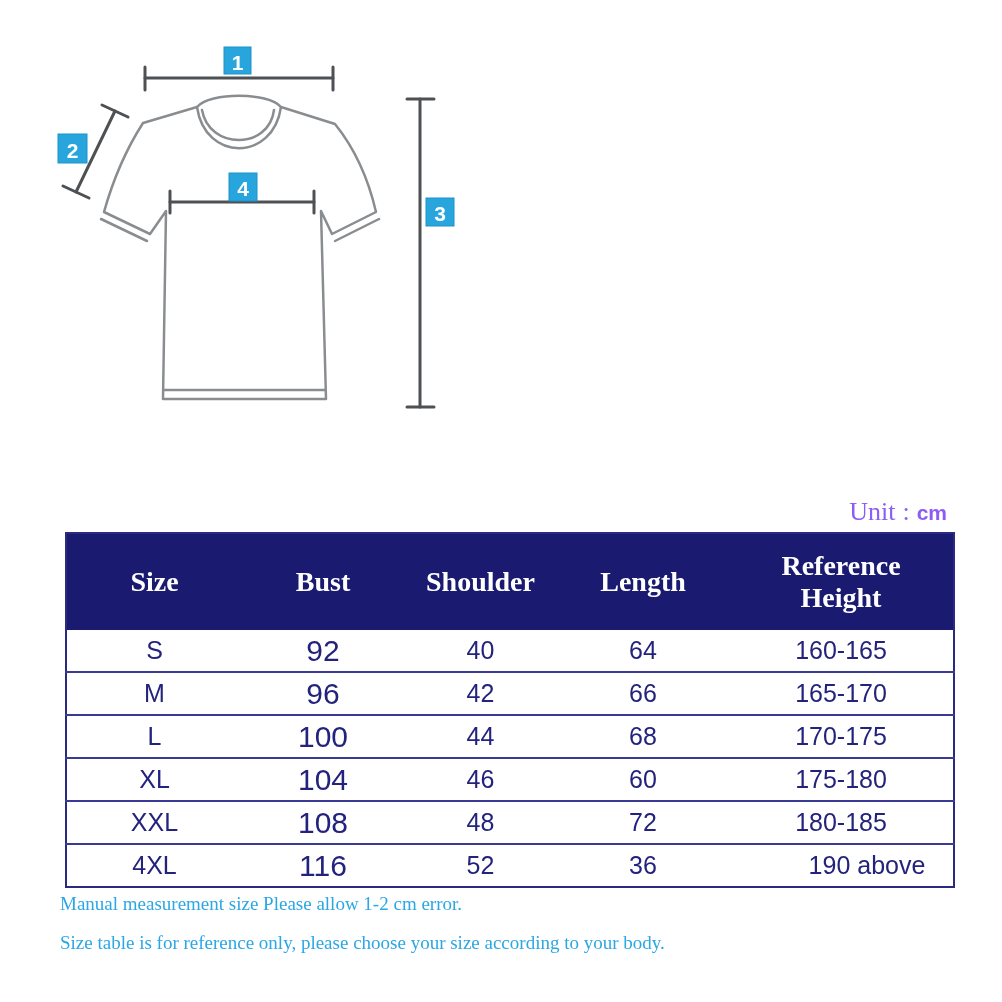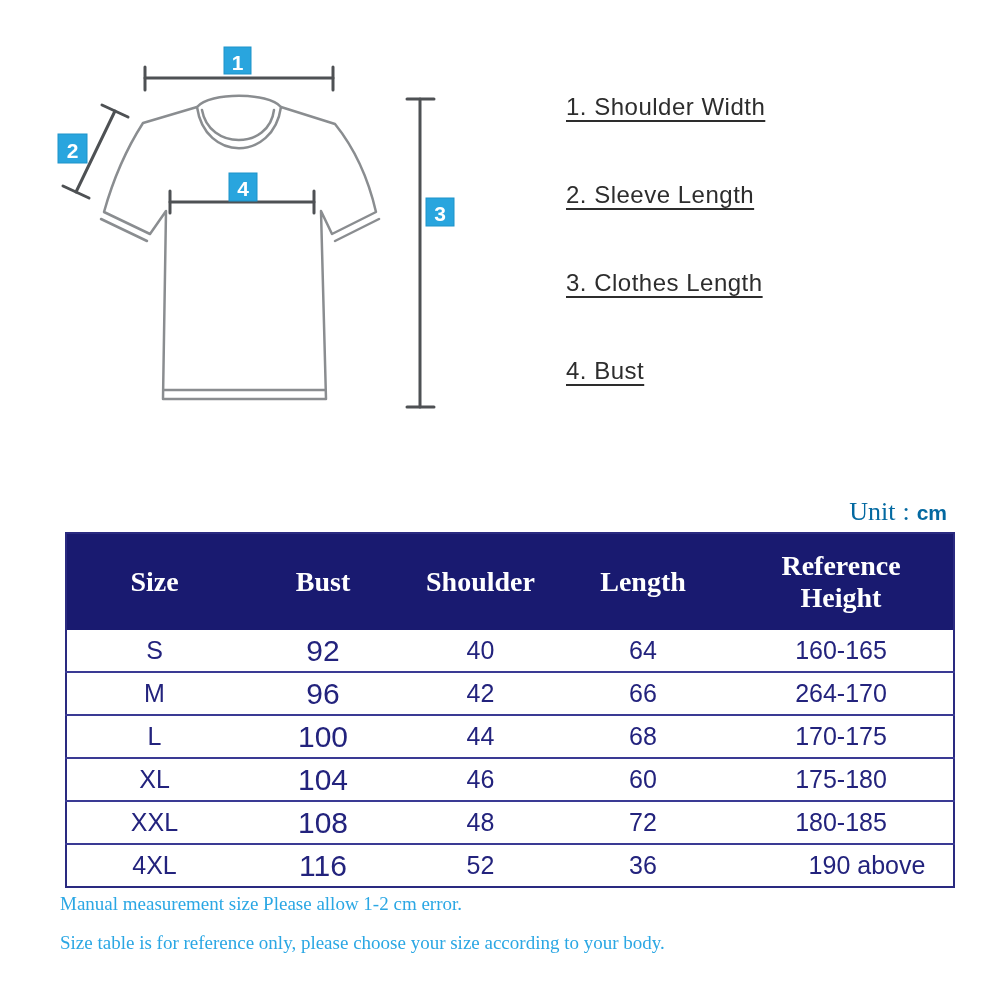--- a/index.html
+++ b/index.html
@@ -34,21 +34,21 @@
     text-underline-offset: 5px;
     text-decoration-thickness: 2px;
   }
 
   
   .unit {
     position: absolute;
     top: 497px; right: 55px;
     font-family: "Liberation Serif", serif;
     font-size: 26px;
-    color: #0369a1;
+    color: #8b5cf6;
     white-space: nowrap;
   }
   .unit .sep { margin: 0 7px; }
   .unit .val {
     font-family: "Liberation Sans", sans-serif;
     font-size: 21px;
     font-weight: 600;
   }
 
   
@@ -162,26 +162,20 @@
         <rect x="426" y="198" width="28" height="28" fill="#29a5de" stroke="#1e93c9" stroke-width="1"></rect>
         <text x="440" y="213.5" fill="#ffffff">3</text>
       </g>
       <g>
         <rect x="229" y="173" width="28" height="28" fill="#29a5de" stroke="#1e93c9" stroke-width="1"></rect>
         <text x="243" y="188.5" fill="#ffffff">4</text>
       </g>
     </g>
   </svg>
 
-  <div class="legend">
-    <span class="legend-item">1. Shoulder Width</span>
-    <span class="legend-item">2. Sleeve Length</span>
-    <span class="legend-item">3. Clothes Length</span>
-    <span class="legend-item">4. Bust</span>
-  </div>
 
   <div class="unit">
     <span>Unit</span><span class="sep">:</span><span class="val">cm</span>
   </div>
 
   <table class="size-table">
     <colgroup>
       <col style="width:176px">
         <col style="width:162px">
         <col style="width:153px">
@@ -203,21 +197,21 @@
           <td>92</td>
           <td>40</td>
           <td>64</td>
           <td>160-165</td>
         </tr>
         <tr>
           <td>M</td>
           <td>96</td>
           <td>42</td>
           <td>66</td>
-          <td>264-170</td>
+          <td>165-170</td>
         </tr>
         <tr>
           <td>L</td>
           <td>100</td>
           <td>44</td>
           <td>68</td>
           <td>170-175</td>
         </tr>
         <tr>
           <td>XL</td>

